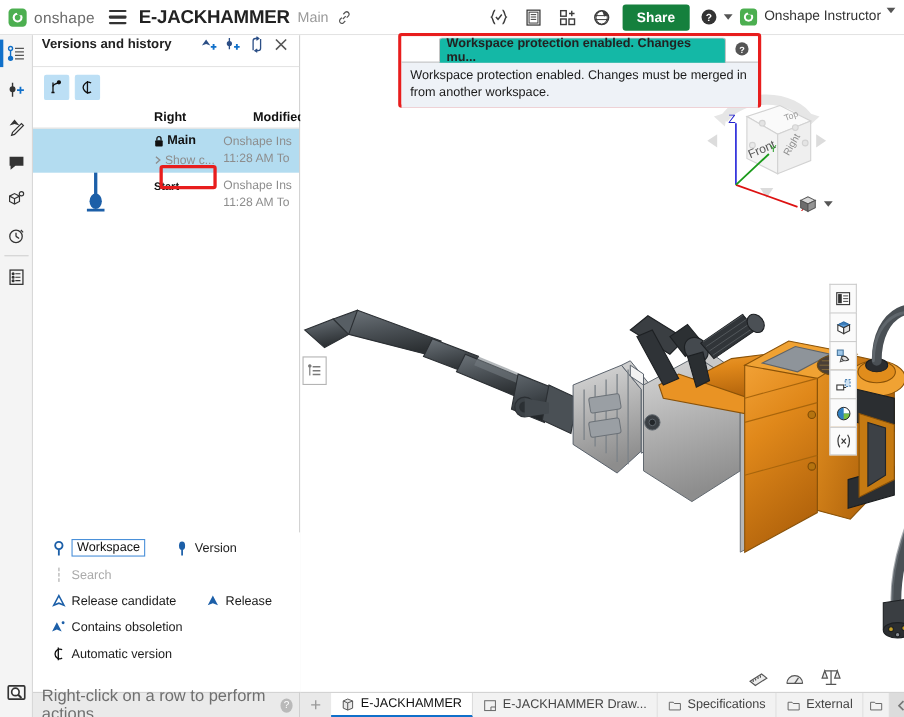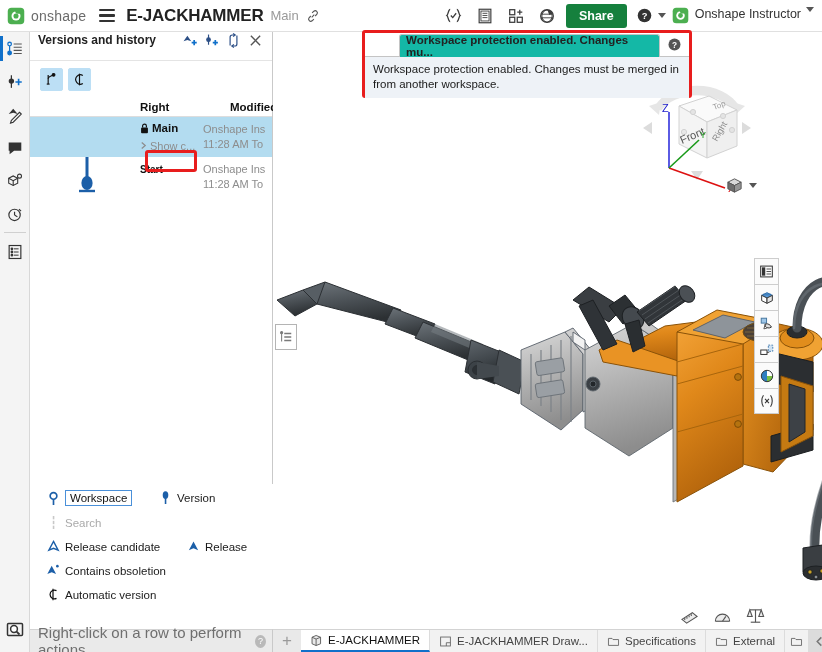--- a/index.html
+++ b/index.html
@@ -132,21 +132,21 @@
   .hl-box {
     position:absolute; border: 3px solid #e81d1d; border-radius: 3px;
     pointer-events:none; z-index: 30;
   }
 
   
   #legend {
     position:absolute; left: 30px; top: 484px; width: 243px; height: 145px;
     background:#fff; padding: 6px 0 0 14px;
   }
-  .lg-row { display:flex; align-items:flex-start; margin-bottom: 9px; }
+  .lg-row { display:flex; align-items:flex-end; margin-bottom: 9px; }
   .lg-item { display:flex; align-items:center; }
   .lg-ic { width: 18px; display:flex;align-items:center;justify-content:center; flex:none;}
   .lg-tx { font-size:11.5px; color:#1a1a1a; margin-left:3px; white-space:nowrap;}
   .lg-tx.muted { color:#aaa; }
   .lg-tx.boxed { border:1px solid #4a90d9; padding:1px 4px; color:#111;}
 
   
   #panelfoot {
     position:absolute; left:30px; top:629px; width:243px; height:23px;
     background:#eaeaea; border-top:1px solid #d3d3d3; border-right:1px solid #c9c9c9;

